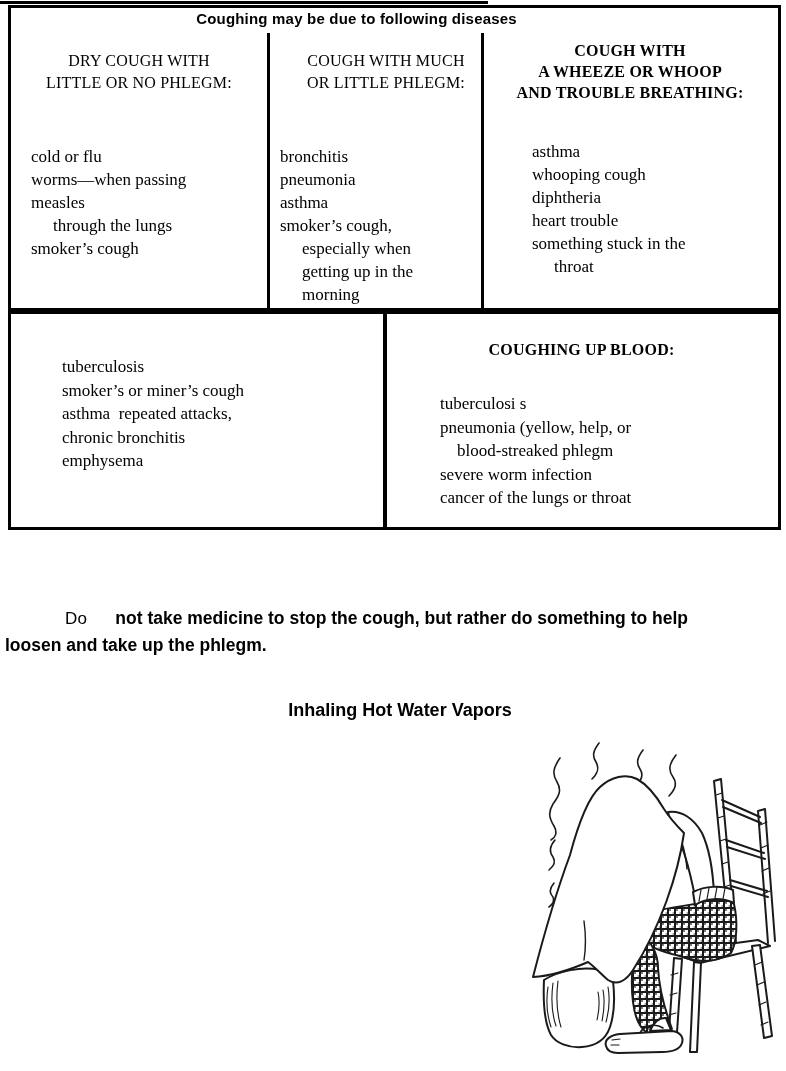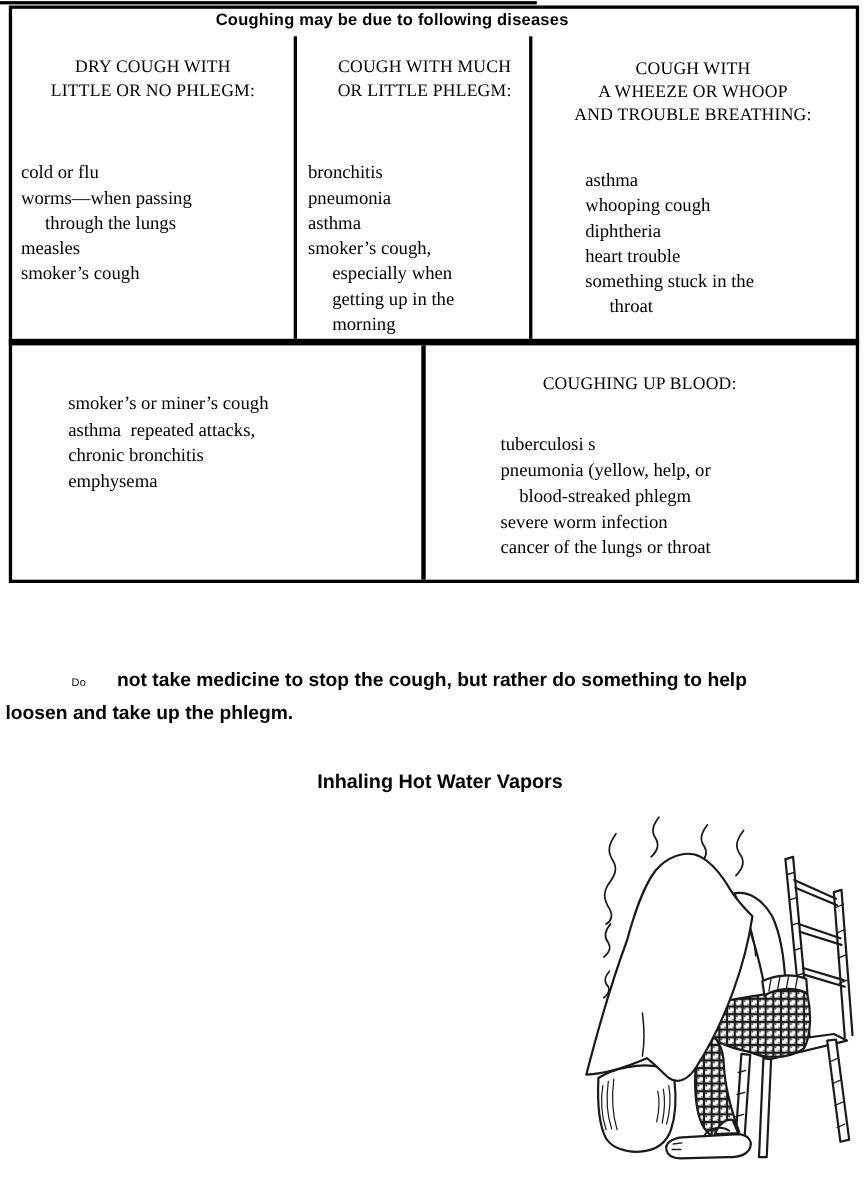--- a/index.html
+++ b/index.html
@@ -25,42 +25,42 @@
   .vdiv3{left:372px;top:306px;width:4px;height:213px;}
   .cell{position:absolute;box-sizing:border-box;}
   .cell-header{
     text-align:center;font-size:16px;line-height:21px;letter-spacing:.2px;
   }
   .cell-items{font-size:17px;line-height:23px;}
   .item-line{white-space:pre-wrap;}
   .indent{padding-left:22px;}
   .cell-r1c1{left:0;top:30px;width:256px;}
   .cell-r1c1 .cell-header{margin-top:12px;line-height:22px;}
-  .cell-r1c1 .cell-items{margin-top:51px;padding-left:8px;}
+  .cell-r1c1 .cell-items{margin-top:51px;padding-left:20px;}
   .cell-r1c2{left:259px;top:30px;width:232px;}
   .cell-r1c2 .cell-header{margin-top:12px;line-height:22px;}
   .cell-r1c2 .cell-items{margin-top:51px;padding-left:10px;}
   .cell-r1c3{left:473px;top:28px;width:292px;}
-  .cell-r1c3 .cell-header{margin-top:16px;}
+  .cell-r1c3 .cell-header{margin-top:4px;font-weight:bold;}
   .cell-r1c3 .cell-items{margin-top:37px;padding-left:48px;}
   .cell-r2c1{left:0;top:315px;width:372px;}
   .cell-r2c1 .cell-header{margin-top:16px;}
   .cell-r2c1 .cell-items{margin-top:32px;padding-left:51px;line-height:23.5px;}
   .cell-r2c2{left:376px;top:315px;width:389px;}
-  .cell-r2c2 .cell-header{margin-top:16px;}
-  .cell-r2c2 .cell-items{margin-top:32px;padding-left:68px;line-height:23.5px;}
+  .cell-r2c2 .cell-header{margin-top:16px;font-weight:bold;}
+  .cell-r2c2 .cell-items{margin-top:32px;padding-left:53px;line-height:23.5px;}
   .cell-r2c2 .indent{padding-left:17px;}
   
   .note{
     position:absolute;left:5px;top:605px;width:781px;
     font-family:"Liberation Sans", sans-serif;font-size:17.5px;font-weight:bold;line-height:26px;
   }
   .note-line{white-space:nowrap;}
   .note-do{
-    font-weight:normal;font-size:10px;letter-spacing:.3px;
+    font-weight:normal;font-size:17px;letter-spacing:.3px;
     margin-left:60px;margin-right:28px;
   }
   
   .vapor-heading{
     position:absolute;left:0;top:700px;width:786px;margin:0;padding-left:14px;box-sizing:border-box;
     text-align:center;font-family:"Liberation Sans", sans-serif;font-weight:bold;font-size:18px;
   }
   
   .figure-svg{position:absolute;left:500px;top:740px;}
 </style>
@@ -80,22 +80,22 @@
     <div class="vdiv vdiv3"></div>
 
     <div class="cell cell-r1c1">
       <div class="cell-header">
           <div class="header-line">DRY COUGH WITH</div>
           <div class="header-line">LITTLE OR NO PHLEGM:</div>
         </div>
       <div class="cell-items">
           <div class="item-line">cold or flu</div>
           <div class="item-line">worms—when passing</div>
+          <div class="item-line">measles</div>
           <div class="item-line indent">through the lungs</div>
-          <div class="item-line">measles</div>
           <div class="item-line">smoker’s cough</div>
         </div>
     </div>
 
     <div class="cell cell-r1c2">
       <div class="cell-header">
           <div class="header-line">COUGH WITH MUCH</div>
           <div class="header-line">OR LITTLE PHLEGM:</div>
         </div>
       <div class="cell-items">
@@ -120,20 +120,21 @@
           <div class="item-line">whooping cough</div>
           <div class="item-line">diphtheria</div>
           <div class="item-line">heart trouble</div>
           <div class="item-line">something stuck in the</div>
           <div class="item-line indent">throat</div>
         </div>
     </div>
 
     <div class="cell cell-r2c1">
       <div class="cell-items">
+          <div class="item-line">tuberculosis</div>
           <div class="item-line">smoker’s or miner’s cough</div>
           <div class="item-line">asthma  repeated attacks,</div>
           <div class="item-line">chronic bronchitis</div>
           <div class="item-line">emphysema</div>
         </div>
     </div>
 
     <div class="cell cell-r2c2">
       <div class="cell-header">
           <div class="header-line">COUGHING UP BLOOD:</div>

